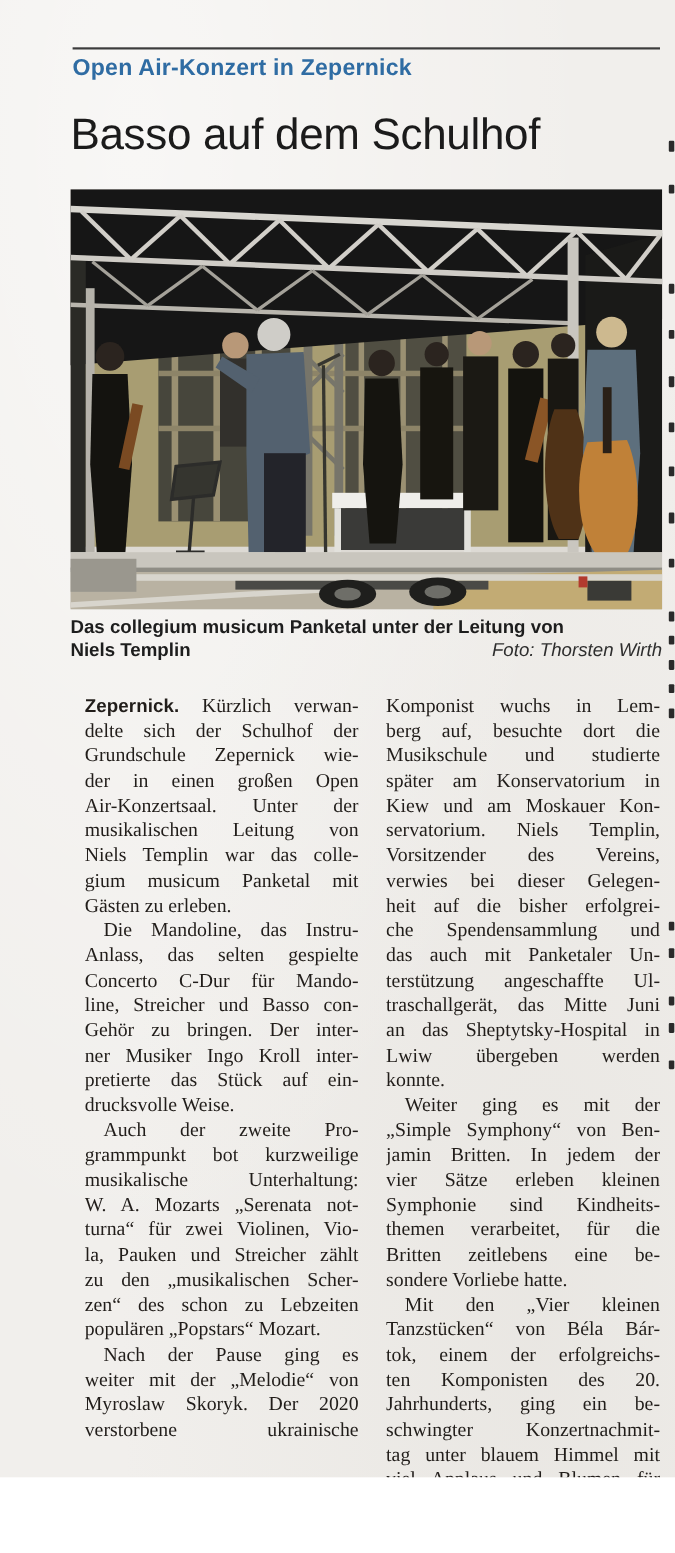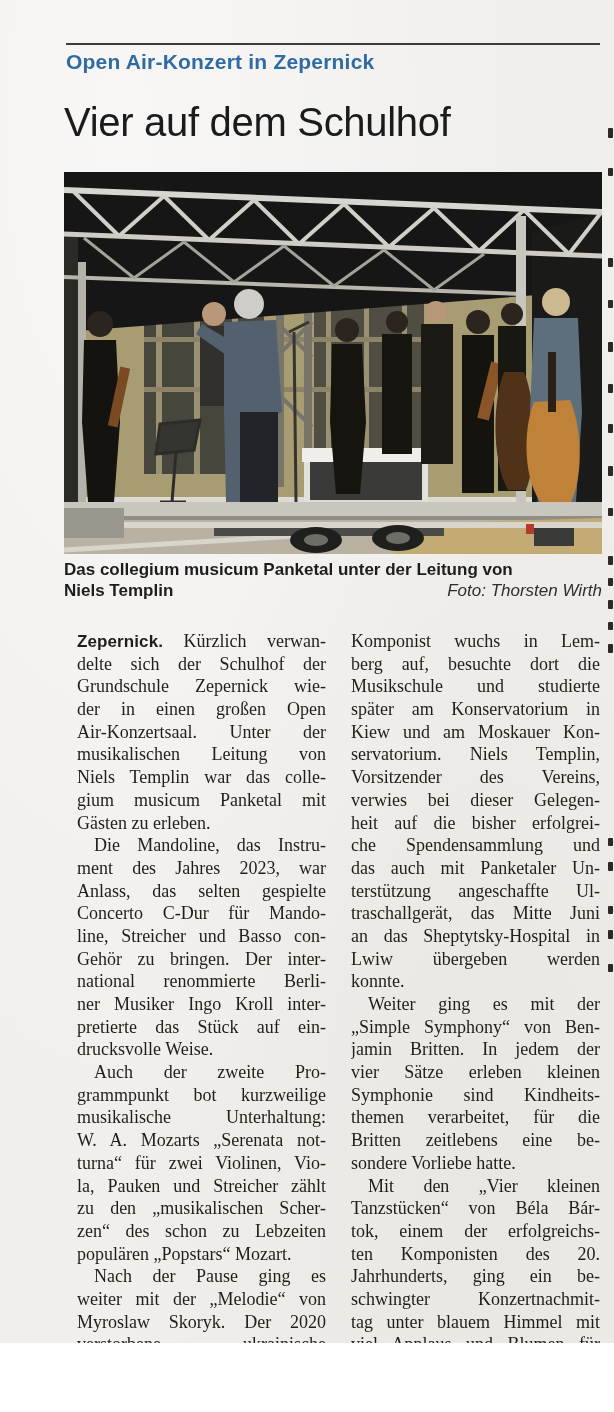--- a/index.html
+++ b/index.html
@@ -63,21 +63,21 @@
 </style>
 </head>
 <body>
 
 <div class="page">
 
   <div class="top-rule"></div>
 
   <div class="kicker" style="color:#2f6ca3;">Open Air-Konzert in Zepernick</div>
 
-  <div class="headline">Vier auf dem Schulhof</div>
+  <div class="headline">Basso auf dem Schulhof</div>
 
   <div class="photo-wrap">
     <svg viewBox="0 0 538 382" preserveAspectRatio="none">
 
       <rect x="0" y="0" width="538" height="382" fill="#dddad4"></rect>
 
       <rect x="12" y="110" width="514" height="215" fill="#a89d72"></rect>
 
       <rect x="80" y="122" width="120" height="180" fill="#47463c"></rect>
       <rect x="92" y="122" width="6" height="180" fill="#9a9072"></rect>
@@ -221,26 +221,24 @@
           <div class="bline">Grundschule Zepernick wie-</div>
           <div class="bline">der in einen großen Open</div>
           <div class="bline">Air-Konzertsaal. Unter der</div>
           <div class="bline">musikalischen Leitung von</div>
           <div class="bline">Niels Templin war das colle-</div>
           <div class="bline">gium musicum Panketal mit</div>
           <div class="bline lastline">Gästen zu erleben.</div>
         </div>
         <div class="para">
           <div class="bline indent">Die Mandoline, das Instru-</div>
-          <div class="bline">ment des Jahres 2023, war</div>
           <div class="bline">Anlass, das selten gespielte</div>
           <div class="bline">Concerto C-Dur für Mando-</div>
           <div class="bline">line, Streicher und Basso con-</div>
           <div class="bline">Gehör zu bringen. Der inter-</div>
-          <div class="bline">national renommierte Berli-</div>
           <div class="bline">ner Musiker Ingo Kroll inter-</div>
           <div class="bline">pretierte das Stück auf ein-</div>
           <div class="bline lastline">drucksvolle Weise.</div>
         </div>
         <div class="para">
           <div class="bline indent">Auch der zweite Pro-</div>
           <div class="bline">grammpunkt bot kurzweilige</div>
           <div class="bline">musikalische Unterhaltung:</div>
           <div class="bline">W. A. Mozarts „Serenata not-</div>
           <div class="bline">turna“ für zwei Violinen, Vio-</div>

